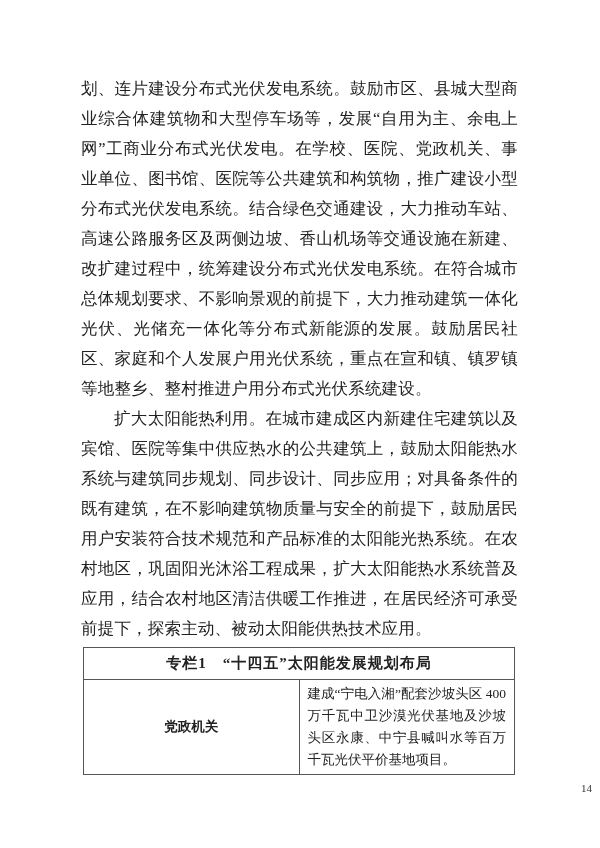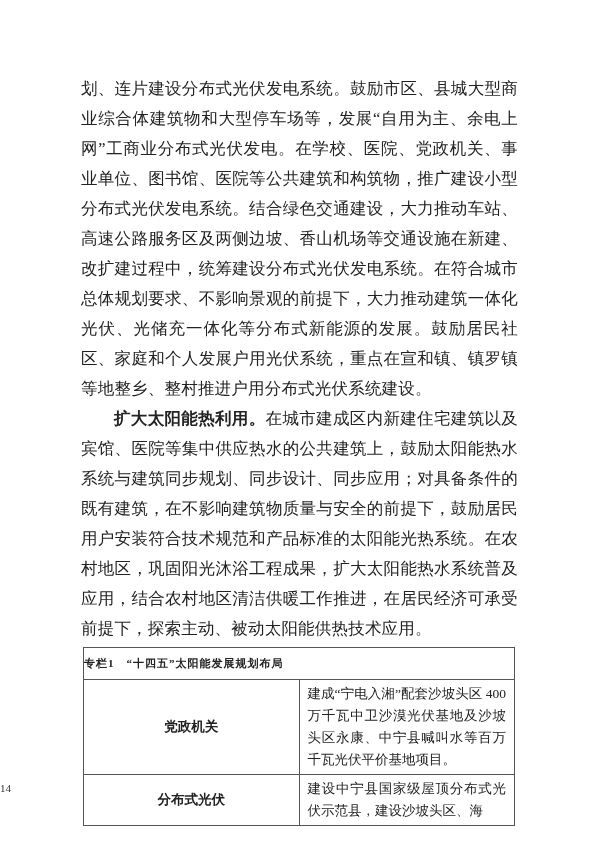--- a/index.html
+++ b/index.html
@@ -22,59 +22,60 @@
   }
   .para {
     font-size: 16.5px;
     line-height: 30px;
     letter-spacing: 0.2px;
     text-align: justify;
     text-justify: inter-ideograph;
     color: #222222;
   }
   .para.indent { text-indent: 33px; }
-  .bold-lead { font-weight: bold; }
+  .bold-lead { font-weight: normal; }
   table.feature-box {
     margin-top: 3px;
     margin-left: 2px;
     width: 432px;
     border-collapse: collapse;
     table-layout: fixed;
     color: #222222;
   }
   table.feature-box td {
     border: 1px solid #555555;
     vertical-align: middle;
   }
   td.box-title {
     height: 32px;
+    text-align: center;
     font-weight: bold;
-    font-size: 11px;
+    font-size: 15px;
     letter-spacing: 1px;
   }
   td.row-label {
     width: 96px;
     text-align: center;
     font-weight: bold;
     font-size: 13.5px;
   }
   td.row-content {
     font-size: 13.5px;
     line-height: 22px;
     padding: 3px 8px;
     text-align: justify;
     text-justify: inter-ideograph;
   }
   tr.row-1 td { height: 50px; }
   tr.row-2 td { height: 36px; }
   .page-number {
     position: absolute;
-    left: 0; right: 16px;
+    left: 0; right: 8px;
     top: 782px;
-    text-align: left;
+    text-align: right;
     font-size: 11px;
     color: #333333;
   }
 </style>
 </head>
 <body>
 
 <div class="page">
   <div class="content">
 
@@ -88,23 +89,19 @@
 
     <table class="feature-box">
       <tbody>
           <tr>
         <td class="box-title" colspan="2">专栏1　“十四五”太阳能发展规划布局</td>
       </tr>
       <tr class="row-1">
         <td class="row-label">党政机关</td>
         <td class="row-content">建成“宁电入湘”配套沙坡头区 400 万千瓦中卫沙漠光伏基地及沙坡头区永康、中宁县喊叫水等百万千瓦光伏平价基地项目。</td>
       </tr>
-      <tr class="row-2">
-        <td class="row-label">分布式光伏</td>
-        <td class="row-content">建设中宁县国家级屋顶分布式光伏示范县，建设沙坡头区、海</td>
-      </tr>
     </tbody>
       </table>
 
   </div>
 
   <div class="page-number">14</div>
 </div>
 
 </body></html>

